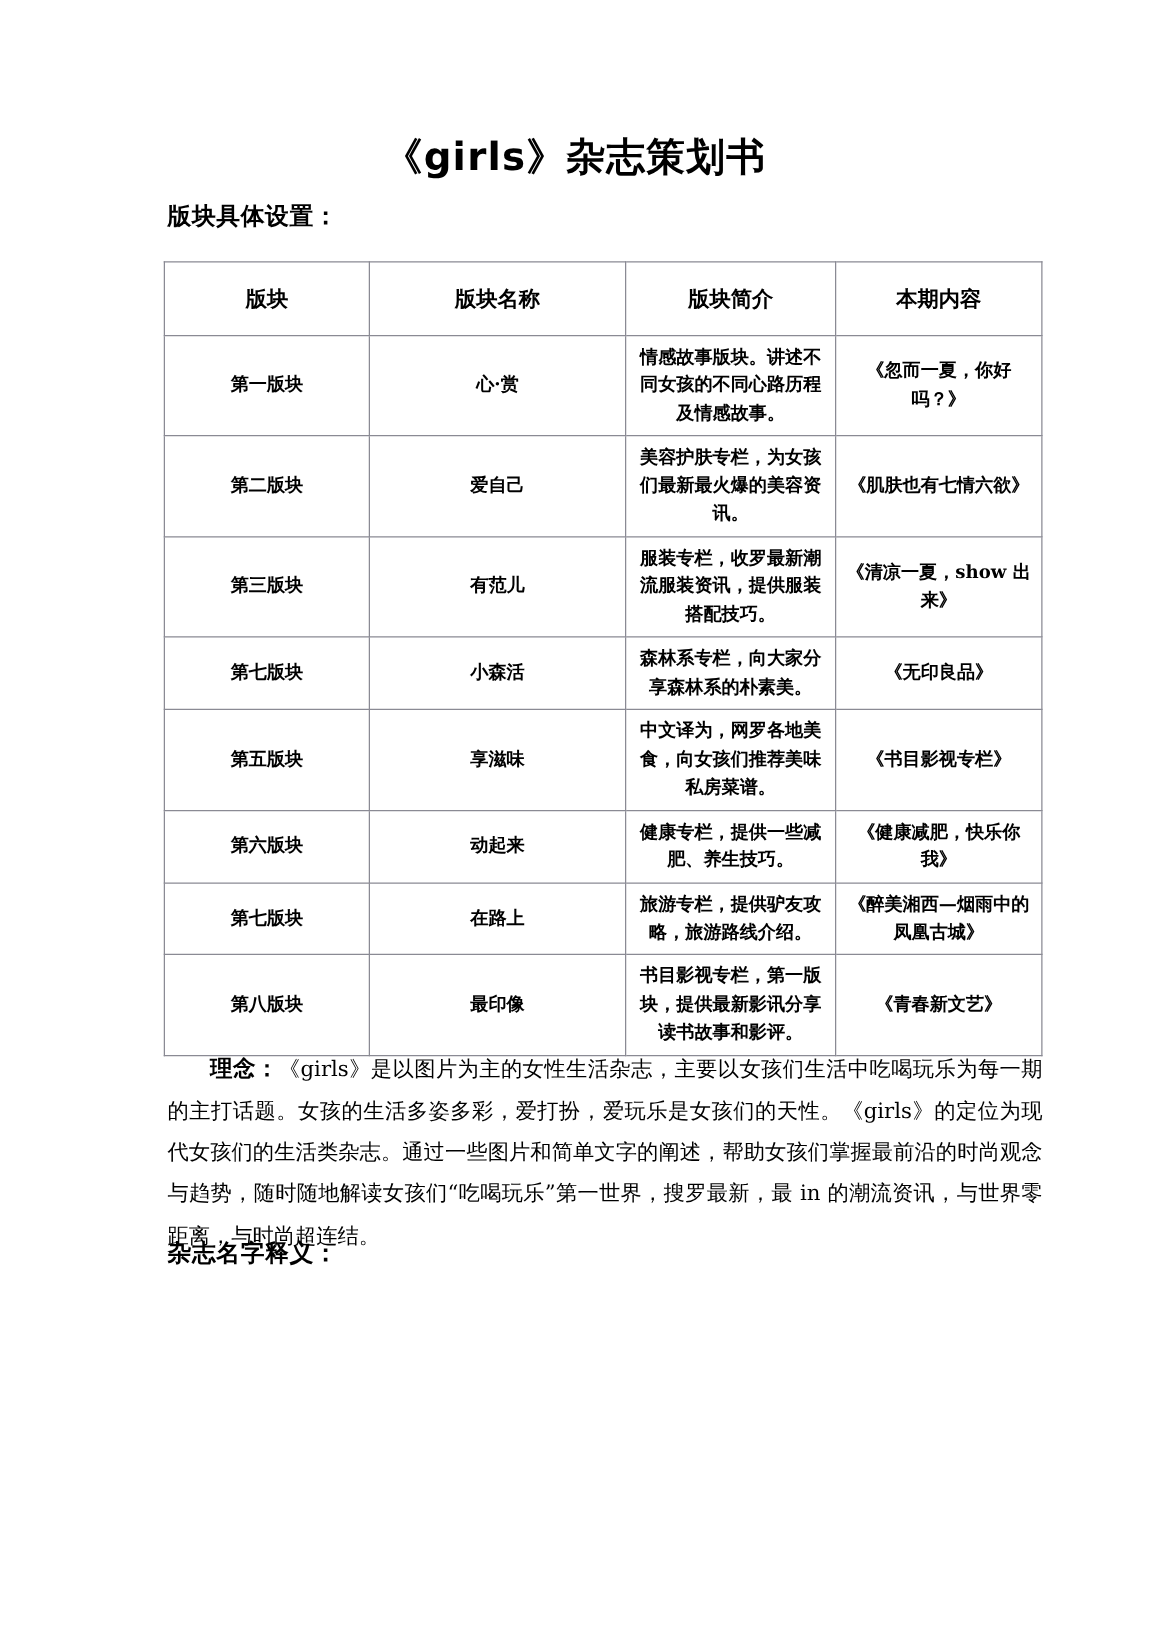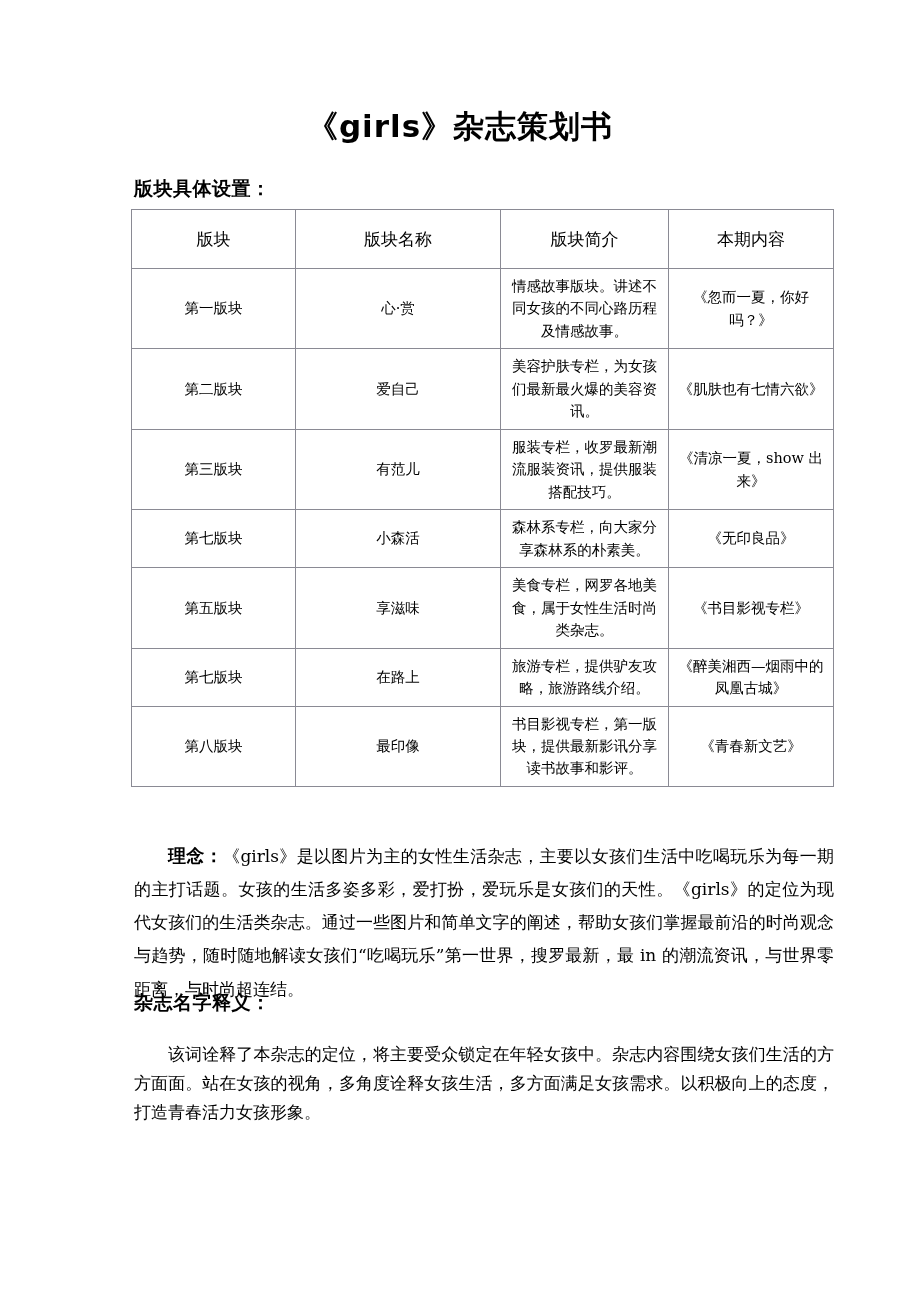--- a/index.html
+++ b/index.html
@@ -35,36 +35,36 @@
     letter-spacing: 1px;
     line-height: 1.2;
   }
   .section-head {
     position: absolute;
     font-family: "DejaVu Sans", "Liberation Sans", sans-serif;
     font-weight: bold;
     font-size: 19px;
     letter-spacing: 0.5px;
   }
-  #head-banner { left: 134px; top: 176px; font-family: Liberation Serif, serif; }
+  #head-banner { left: 134px; top: 160px; font-family: Liberation Serif, serif; }
   #head-naming { left: 134px; top: 990px; }
 
   table.plan-table {
     position: absolute;
     left: 131px;
     top: 209px;
     width: 702px;
     border-collapse: collapse;
     table-layout: fixed;
   }
   table.plan-table td, table.plan-table th {
     border: 1.4px solid #8a8a94;
     text-align: center;
     vertical-align: middle;
-    font-weight: normal;
+    font-weight: bold;
     font-family: "DejaVu Serif", "Liberation Serif", serif;
   }
   table.plan-table th {
     font-size: 17px;
     height: 54px;
     padding: 2px 4px;
   }
   table.plan-table td {
     font-size: 14.5px;
     line-height: 1.55;
@@ -145,22 +145,28 @@
       </tr>
       <tr>
         <td class="cell-section">第七版块</td>
         <td class="cell-name">小森活</td>
         <td class="cell-desc">森林系专栏，向大家分享森林系的朴素美。</td>
         <td class="cell-issue">《无印良品》</td>
       </tr>
       <tr>
         <td class="cell-section">第五版块</td>
         <td class="cell-name">享滋味</td>
-        <td class="cell-desc">美食专栏，网罗各地美食，属于女性生活时尚类杂志。</td>
+        <td class="cell-desc">中文译为，网罗各地美食，向女孩们推荐美味私房菜谱。</td>
         <td class="cell-issue">《书目影视专栏》</td>
+      </tr>
+      <tr>
+        <td class="cell-section">第六版块</td>
+        <td class="cell-name">动起来</td>
+        <td class="cell-desc">健康专栏，提供一些减肥、养生技巧。</td>
+        <td class="cell-issue">《健康减肥，快乐你我》</td>
       </tr>
       <tr>
         <td class="cell-section">第七版块</td>
         <td class="cell-name">在路上</td>
         <td class="cell-desc">旅游专栏，提供驴友攻略，旅游路线介绍。</td>
         <td class="cell-issue">《醉美湘西—烟雨中的凤凰古城》</td>
       </tr>
       <tr>
         <td class="cell-section">第八版块</td>
         <td class="cell-name">最印像</td>
@@ -168,16 +174,15 @@
         <td class="cell-issue">《青春新文艺》</td>
       </tr>
     </tbody>
   </table>
 
   <div class="body-block indent2" id="para-concept"><span class="lead">理念：</span><span>《girls》是以图片为主的女性生活杂志，主要以女孩们生活中吃喝玩乐为每一期的主打话题。女孩的生活多姿多彩，爱打扮，爱玩乐是女孩们的天性。《girls》的定位为现代女孩们的生活类杂志。通过一些图片和简单文字的阐述，帮助女孩们掌握最前沿的时尚观念与趋势，随时随地解读女孩们“吃喝玩乐”第一世界，搜罗最新，最 in 的潮流资讯，与世界零距离，与时尚超连结。</span></div>
 
   <div class="section-head" id="head-naming">杂志名字释义：</div>
 
 
-  <div class="body-block indent2" id="para-naming-2">该词诠释了本杂志的定位，将主要受众锁定在年轻女孩中。杂志内容围绕女孩们生活的方方面面。站在女孩的视角，多角度诠释女孩生活，多方面满足女孩需求。以积极向上的态度，打造青春活力女孩形象。</div>
 
 
 </div>
 
 </body></html>

